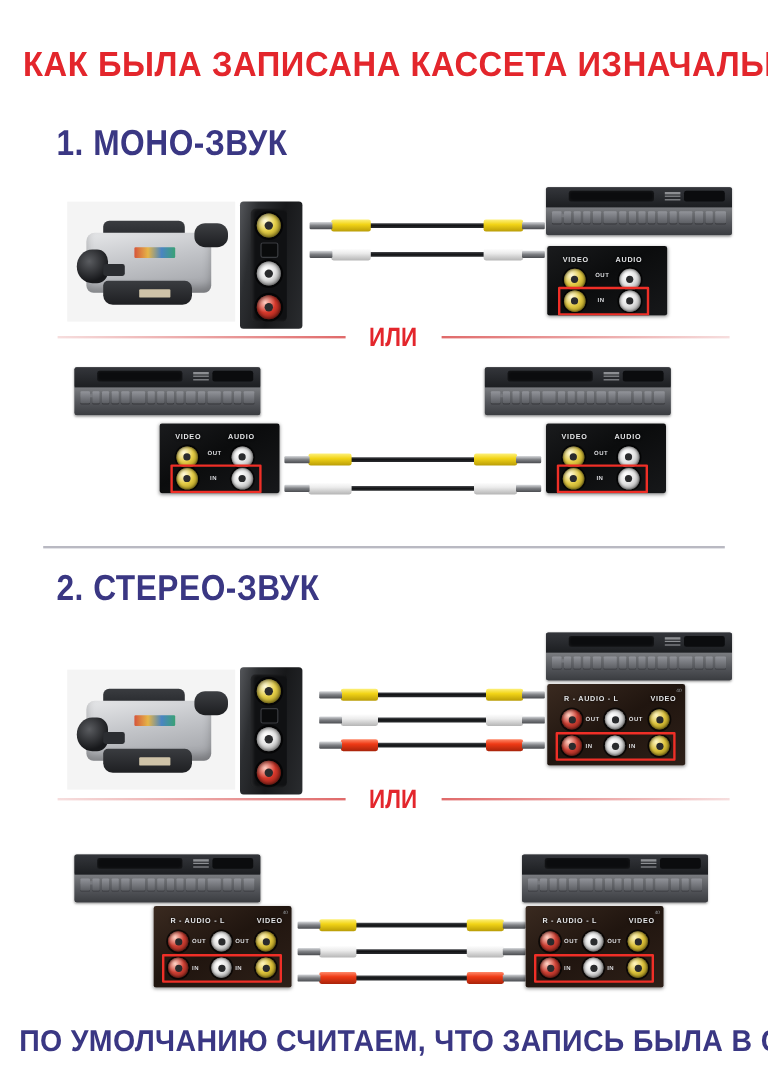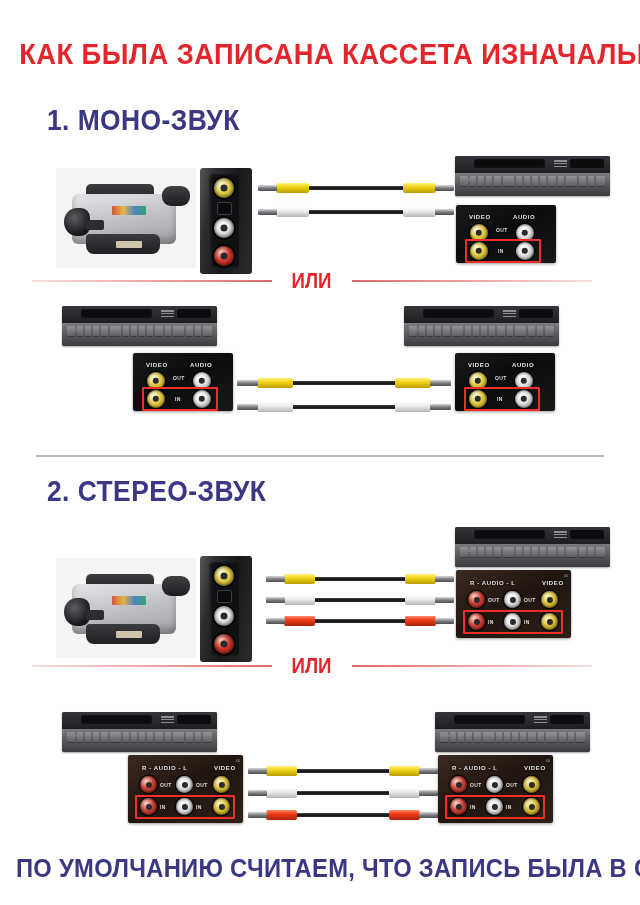--- a/index.html
+++ b/index.html
@@ -64,21 +64,21 @@
     left: 36px;
     width: 568px;
     height: 2px;
     background: #b9b9c2;
   }
   #divider-1 { top: 455px; }
 
   
   .or-row {
     position: absolute;
-    left: 32px;
+    left: 48px;
     width: 560px;
     height: 26px;
     display: flex;
     align-items: center;
     justify-content: center;
     gap: 0;
     text-align: center;
   }
   #or-row-1 { top: 268px; }
   #or-row-2 { top: 653px; }

